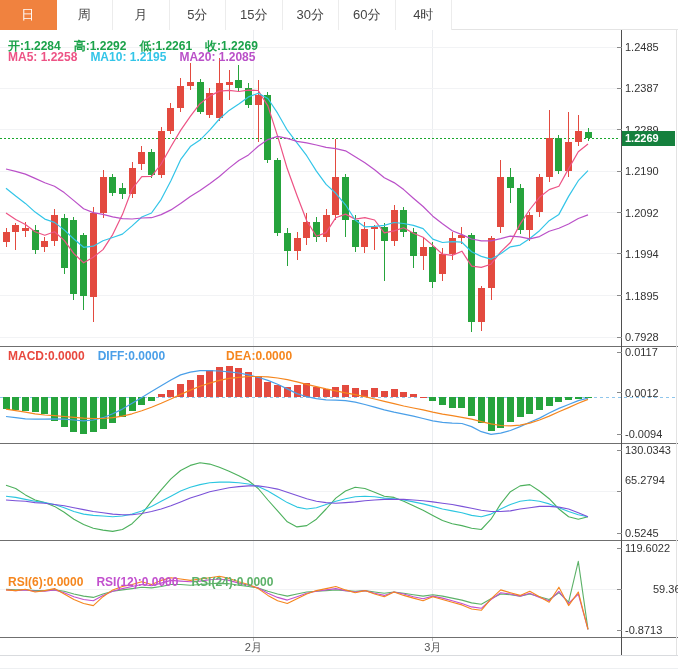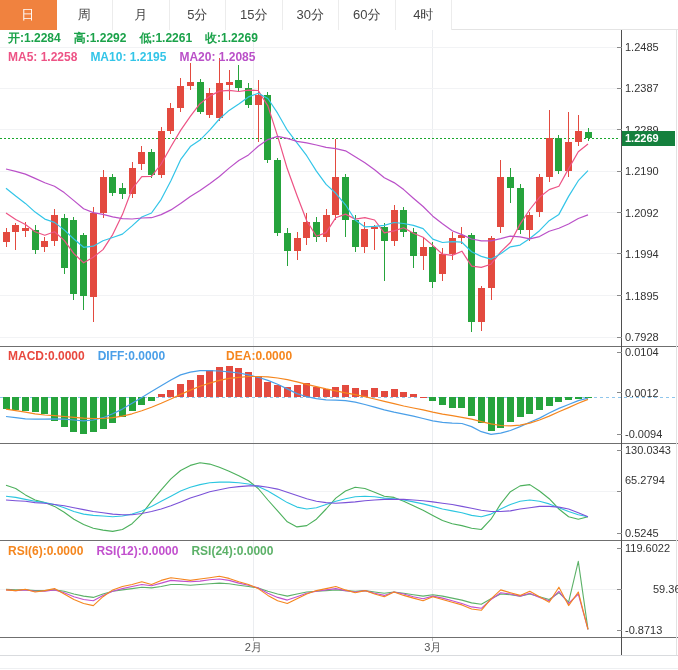--- a/index.html
+++ b/index.html
@@ -260,44 +260,44 @@
         <line x1="617" y1="434" x2="622" y2="434" stroke="#8a8a8a" stroke-width="1" shape-rendering="crispEdges"></line>
         <line x1="617" y1="450" x2="622" y2="450" stroke="#8a8a8a" stroke-width="1" shape-rendering="crispEdges"></line>
         <line x1="617" y1="491.5" x2="622" y2="491.5" stroke="#8a8a8a" stroke-width="1" shape-rendering="crispEdges"></line>
         <line x1="617" y1="533" x2="622" y2="533" stroke="#8a8a8a" stroke-width="1" shape-rendering="crispEdges"></line>
         <line x1="617" y1="548" x2="622" y2="548" stroke="#8a8a8a" stroke-width="1" shape-rendering="crispEdges"></line>
         <line x1="617" y1="589.0000340323805" x2="622" y2="589.0000340323805" stroke="#8a8a8a" stroke-width="1" shape-rendering="crispEdges"></line>
         <line x1="617" y1="630" x2="622" y2="630" stroke="#8a8a8a" stroke-width="1" shape-rendering="crispEdges"></line>
       </svg>
 
     <div class="overlay">
-      <div class="row" style="top:30px">
+      <div class="row" style="top:38px">
         <span style="color: rgb(27, 162, 74);">开:1.2284</span><span style="color: rgb(27, 162, 74);">高:1.2292</span><span style="color: rgb(27, 162, 74);">低:1.2261</span><span style="color: rgb(27, 162, 74);">收:1.2269</span>
       </div>
       <div class="row" style="top:50px">
         <span style="color: rgb(237, 83, 133);">MA5: 1.2258</span><span style="color: rgb(51, 197, 232);">MA10: 1.2195</span><span style="color: rgb(186, 80, 200);">MA20: 1.2085</span>
       </div>
       <div class="row" style="top:349px">
         <span style="color: rgb(232, 72, 62);">MACD:0.0000</span><span style="color: rgb(74, 159, 232);">DIFF:0.0000</span><span style="color: rgb(245, 134, 30); padding-left: 48px;">DEA:0.0000</span>
       </div>
-      <div class="row" style="top:544px">
+      <div class="row" style="top:575px">
         <span style="color: rgb(245, 134, 30);">RSI(6):0.0000</span><span style="color: rgb(194, 80, 206);">RSI(12):0.0000</span><span style="color: rgb(92, 177, 104);">RSI(24):0.0000</span>
       </div>
       <div id="gen-labels">
           <div class="month-label" style="left: 238.35px;">2月</div>
           <div class="month-label" style="left: 417.8px;">3月</div>
           <div class="axis-label" style="top: 40px;">1.2485</div>
           <div class="axis-label" style="top: 81.3081px;">1.2387</div>
           <div class="axis-label" style="top: 122.616px;">1.2289</div>
           <div class="axis-label" style="top: 164.346px;">1.2190</div>
           <div class="axis-label" style="top: 205.654px;">1.2092</div>
           <div class="axis-label" style="top: 246.962px;">1.1994</div>
           <div class="axis-label" style="top: 288.692px;">1.1895</div>
           <div class="axis-label" style="top: 330px;">0.7928</div>
-          <div class="axis-label" style="top: 345px;">0.0104</div>
+          <div class="axis-label" style="top: 345px;">0.0117</div>
           <div class="axis-label" style="top: 385.806px;">0.0012</div>
           <div class="axis-label" style="top: 427px;">-0.0094</div>
           <div class="axis-label" style="top: 443px;">130.0343</div>
           <div class="axis-label" style="top: 473px;">65.2794</div>
           <div class="axis-label" style="top: 526px;">0.5245</div>
           <div class="axis-label" style="top: 541px;">119.6022</div>
           <div class="axis-label" style="top: 582px; margin-left: 28px;">59.3654</div>
           <div class="axis-label" style="top: 623px;">-0.8713</div>
           <div class="price-tag" style="background: #15803d; top: 130.547px;">1.2269</div>
         </div>

